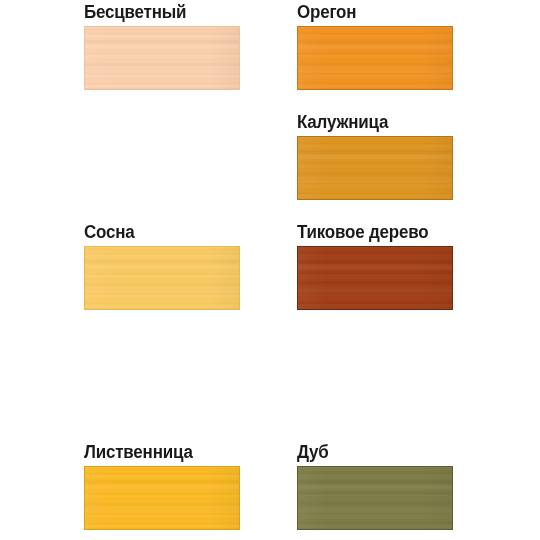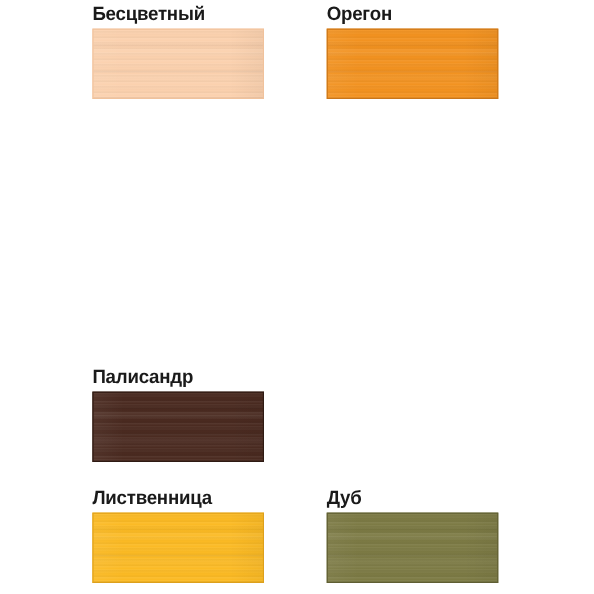--- a/index.html
+++ b/index.html
@@ -124,31 +124,47 @@
     <div class="cell col-b">
       <div class="swatch-label">Орегон</div>
       <div class="swatch-chip" style="background-color: rgb(242, 146, 32); border: 1px solid rgb(201, 118, 26);">
         <div class="grain"></div>
         <div class="grain-2"></div>
         <div class="sheen"></div>
       </div>
     </div>
 
     <div class="gutter"></div>
-
-    <div class="gutter"></div>
-
-    <div class="cell col-a">
-      <div class="swatch-label">Палисандр</div>
-      <div class="swatch-chip" style="background-color: rgb(74, 42, 32); border: 1px solid rgb(46, 26, 19);">
+    <div class="cell col-b">
+      <div class="swatch-label">Калужница</div>
+      <div class="swatch-chip" style="background-color: rgb(222, 148, 32); border: 1px solid rgb(176, 117, 26);">
         <div class="grain"></div>
         <div class="grain-2"></div>
         <div class="sheen"></div>
       </div>
     </div>
+
+    <div class="cell col-a">
+      <div class="swatch-label">Сосна</div>
+      <div class="swatch-chip" style="background-color: rgb(251, 203, 98); border: 1px solid rgb(232, 185, 79);">
+        <div class="grain"></div>
+        <div class="grain-2"></div>
+        <div class="sheen"></div>
+      </div>
+    </div>
+    <div class="gutter"></div>
+    <div class="cell col-b">
+      <div class="swatch-label">Тиковое дерево</div>
+      <div class="swatch-chip" style="background-color: rgb(160, 60, 20); border: 1px solid rgb(110, 42, 14);">
+        <div class="grain"></div>
+        <div class="grain-2"></div>
+        <div class="sheen"></div>
+      </div>
+    </div>
+
     <div class="gutter"></div>
 
     <div class="cell col-a">
       <div class="swatch-label">Лиственница</div>
       <div class="swatch-chip" style="background-color: rgb(251, 186, 36); border: 1px solid rgb(221, 160, 28);">
         <div class="grain"></div>
         <div class="grain-2"></div>
         <div class="sheen"></div>
       </div>
     </div>

